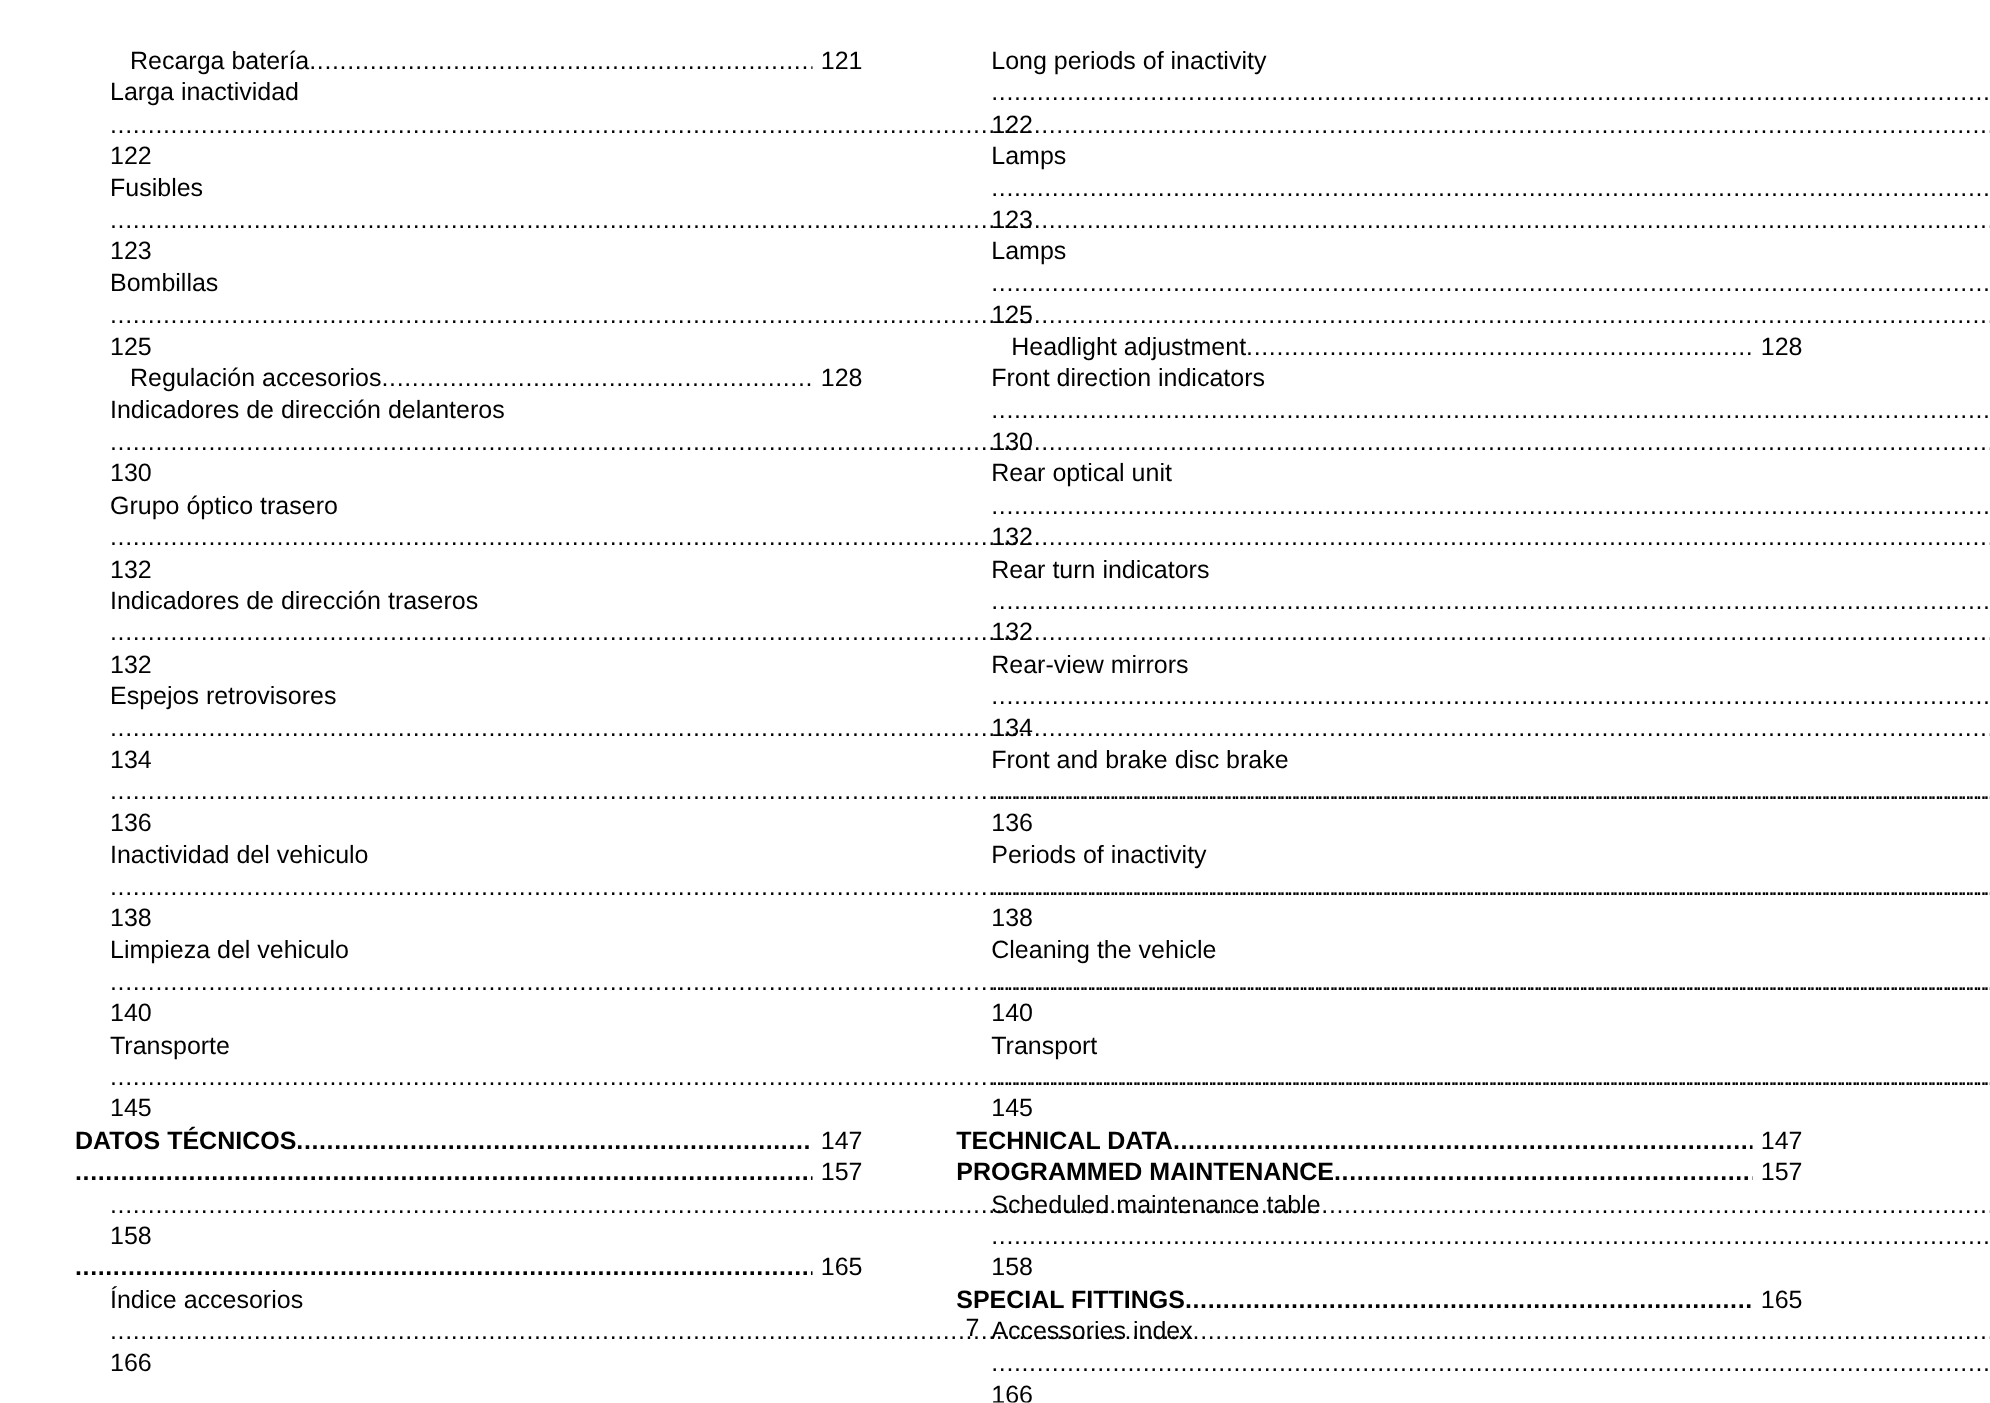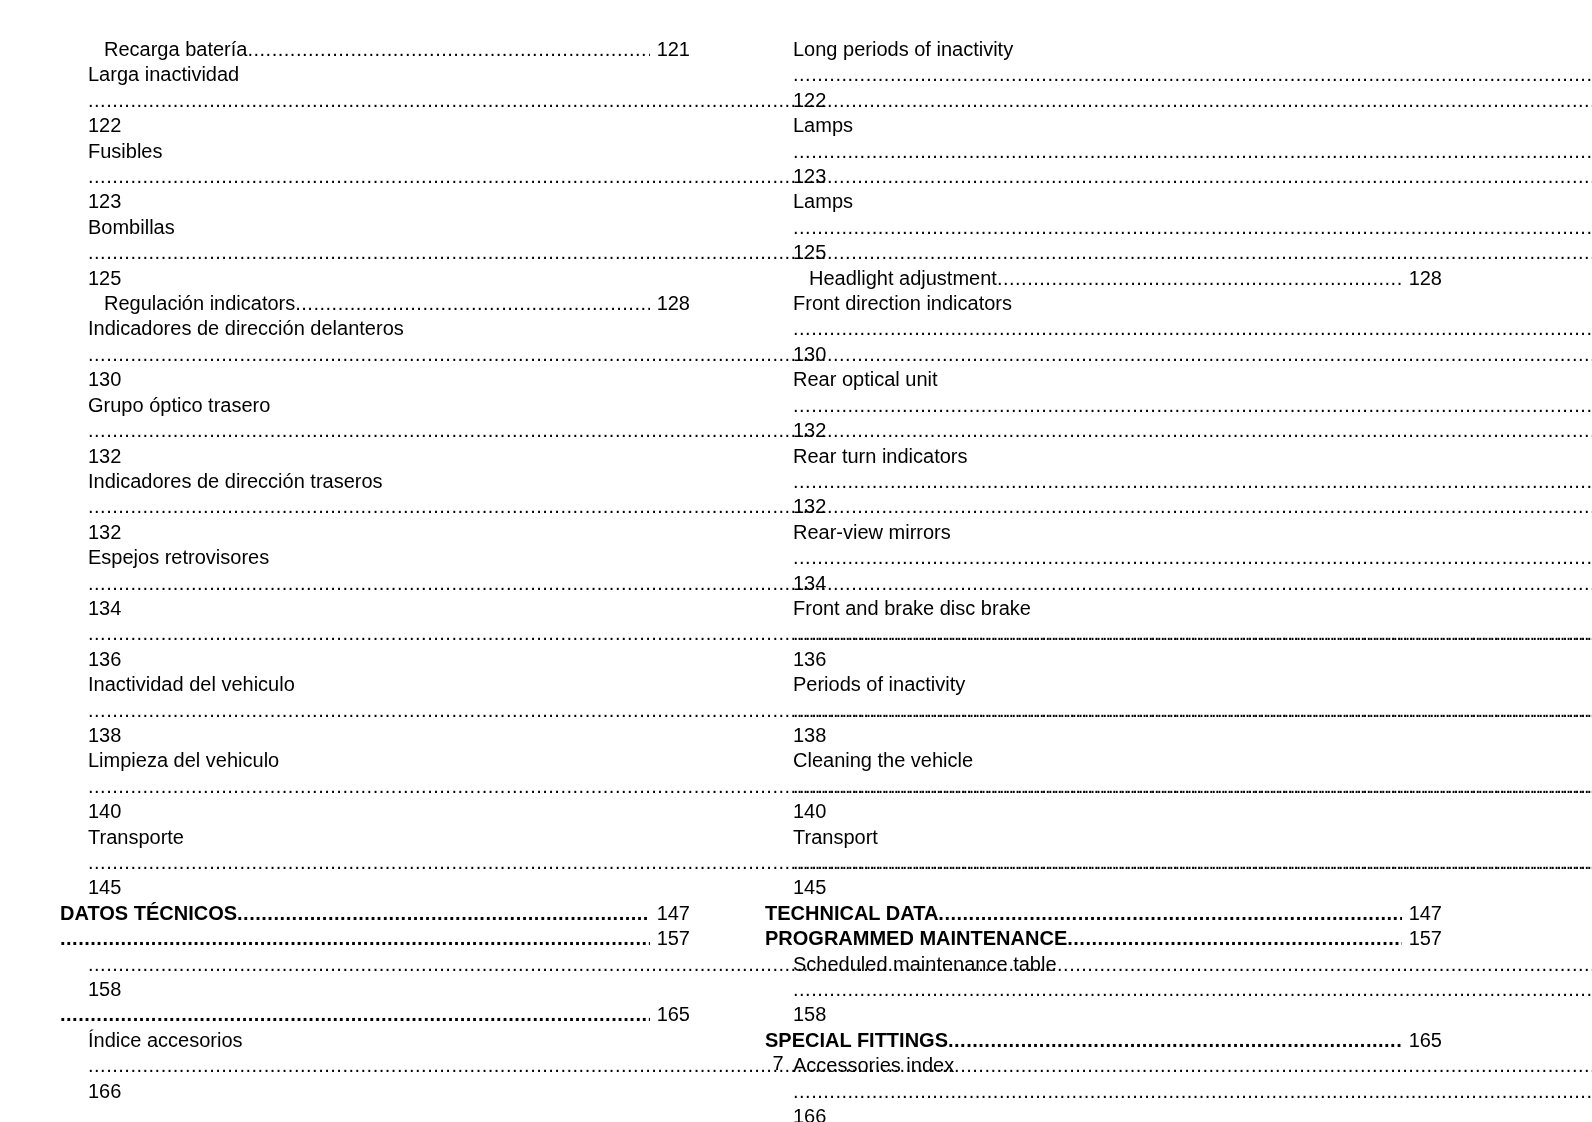--- a/index.html
+++ b/index.html
@@ -93,21 +93,21 @@
     <span class="pageno">123</span>
   </div>
 
   <div class="row lvl1">
     <span class="label">Bombillas</span>
     <span class="dots"></span>
     <span class="pageno">125</span>
   </div>
 
   <div class="row lvl2">
-    <span class="label">Regulación indicators</span>
+    <span class="label">Regulación accesorios</span>
     <span class="dots"></span>
     <span class="pageno">128</span>
   </div>
 
   <div class="row lvl1">
     <span class="label">Indicadores de dirección delanteros</span>
     <span class="dots"></span>
     <span class="pageno">130</span>
   </div>
 

